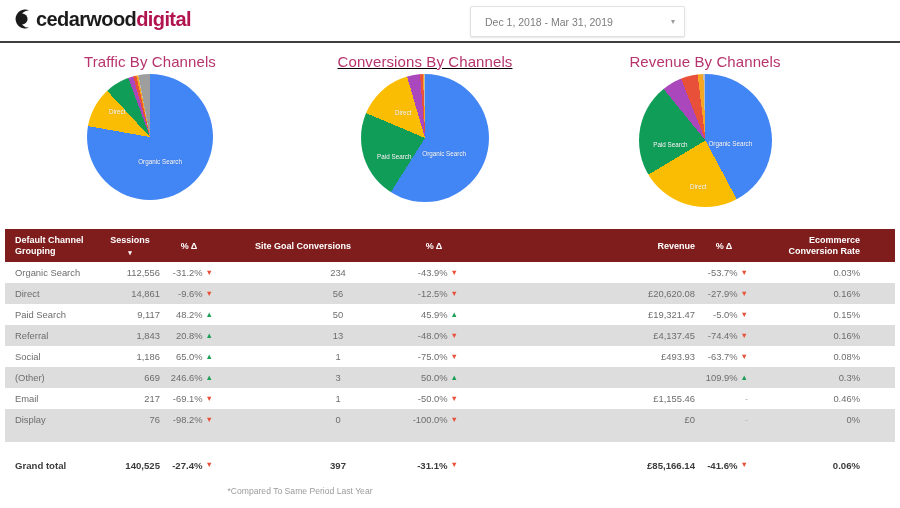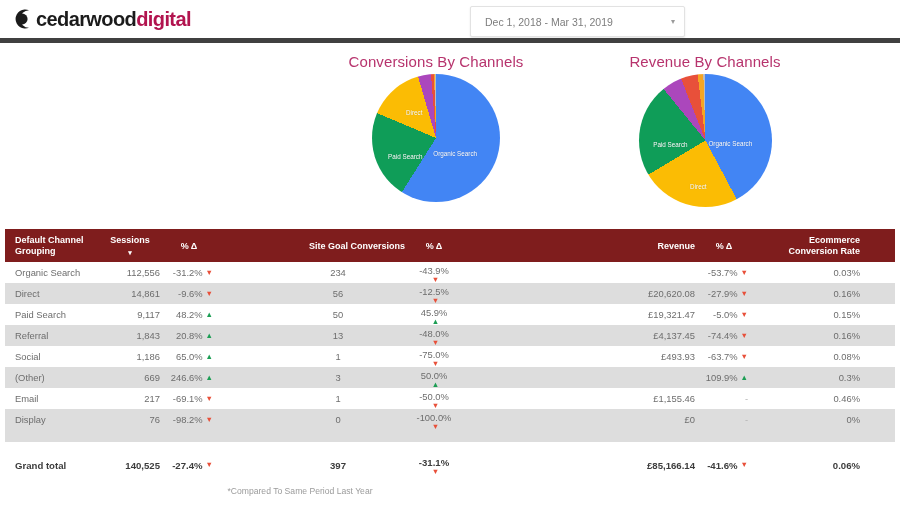--- a/index.html
+++ b/index.html
@@ -12,21 +12,21 @@
   #page {
     position: relative;
     width: 900px; height: 508px;
     background: #fff;
   }
   
   .topbar {
     position: absolute; left: 0; top: 0;
     width: 900px; height: 43px;
     background: #fff;
-    border-bottom: 5px solid #404040;
+    border-bottom: 2px solid #404040;
   }
   .logo {
     position: absolute; left: 8px; top: 6px;
     display: flex; align-items: center; gap: 2px;
   }
   .logo-mark { width: 26px; height: 26px; display: block; }
   .logo-text {
     font-size: 20px; font-weight: bold; letter-spacing: -0.6px;
     line-height: 26px;
   }
@@ -48,21 +48,21 @@
   }
   .daterange .dr-caret {
     width: 22px; text-align: center; color: #9a9a9a; font-size: 8px;
     line-height: 1;
   }
 
   
   .charts { position: absolute; left: 0; top: 43px; width: 900px; height: 186px; }
   .chart-block { position: absolute; top: 0; width: 300px; height: 186px; }
   .c1 { left: 0px; }
-  .c2 { left: 286px; }
+  .c2 { left: 275px; text-decoration: underline; }
   .c3 { left: 555px; }
   .chart-title {
     text-align: center; font-size: 15px; color: #b7336d;
     padding-top: 10px; letter-spacing: .1px;
   }
   .pie-wrap { position: relative; margin: 4px auto 0; }
   .pie { border-radius: 50%; display: block; }
   .slice-label {
     position: absolute; color: #ffffff; font-size: 6.3px;
     white-space: nowrap; transform: translate(-50%, -50%);
@@ -82,21 +82,21 @@
   .spacer-row { height: 12px; background: #dddddd; }
   .cell { position: absolute; top: 0; height: 100%; display: flex; align-items: center; }
   .th { position: absolute; color: #fff; font-size: 9px; font-weight: bold; line-height: 11px; }
   .th.two-line { top: 6px; }
   .th.one-line { top: 12px; }
 
   .col-channel   { left: 10px;  width: 100px; justify-content: flex-start; }
   .col-sessions  { left: 95px;  width: 60px;  justify-content: flex-end; }
   .col-sesspct   { left: 160px; width: 48px;  justify-content: flex-end; }
   .col-conv      { left = 0; left: 258px; width: 150px; justify-content: center; }
-  .col-convpct   { left: 405px; width: 48px;  justify-content: flex-end; flex-direction: column; }
+  .col-convpct   { left: 405px; width: 48px;  justify-content: flex-end; }
   .col-rev       { left: 545px; width: 145px; justify-content: flex-end; }
   .col-revpct    { left: 695px; width: 48px;  justify-content: flex-end; }
   .col-ecr       { left = 0; left: 760px; width: 95px;  justify-content: flex-end; }
 
   .arrow { font-size: 7.5px; margin-left: 3px; line-height: 1; }
   .arrow.down { color: #e8503a; }
   .arrow.up   { color: #1c9e54; }
   .dash { color: #b3b3b3; }
 
   .sort-caret { font-size: 7px; display: block; text-align: center; margin-top: 1px; }
@@ -128,20 +128,36 @@
     </div>
 
     <div class="daterange">
       <span class="dr-text" title="Select date range">Dec 1, 2018 - Mar 31, 2019</span>
       <span class="dr-caret">▾</span>
     </div>
   </div>
 
   <div class="charts">
 
+    <div class="chart-block c1">
+      <div class="chart-title">Traffic By Channels</div>
+      <div class="pie-wrap" style="width:126px;height:126px;">
+        <div class="pie" style="width:126px;height:126px;background:conic-gradient(from 0deg,
+               #4285f4 0deg 280.0deg,
+               #fbbc04 280.0deg 317.1deg,
+               #0f9d58 317.1deg 339.8deg,
+               #ab47bc 339.8deg 344.4deg,
+               #e8503a 344.4deg 347.4deg,
+               #f5a623 347.4deg 349.1deg,
+               #bdbdbd 349.1deg 349.6deg,
+               #9e9e9e 349.6deg 360deg);"></div>
+        <span class="slice-label" style="left:58%;top:69%;">Organic Search</span>
+        <span class="slice-label" style="left:24%;top:29%;">Direct</span>
+      </div>
+    </div>
 
     <div class="chart-block c2">
       <div class="chart-title">Conversions By Channels</div>
       <div class="pie-wrap" style="width:128px;height:128px;">
         <div class="pie" style="width:128px;height:128px;background:conic-gradient(from 0deg,
                #4285f4 0deg 212.2deg,
                #0f9d58 212.2deg 292.9deg,
                #fbbc04 292.9deg 343.7deg,
                #ab47bc 343.7deg 355.5deg,
                #e8503a 355.5deg 358.2deg,
@@ -178,21 +194,21 @@
     <div class="thead">
       <div class="th two-line col-channel" style="display:block;width:85px;">Default Channel Grouping</div>
 
       <div class="th two-line" style="left:95px;width:60px;text-align:center;">
         <span>Sessions</span>
         <span class="sort-caret">▾</span>
       </div>
 
       <div class="th one-line" style="left:160px;width:48px;text-align:center;">% Δ</div>
 
-      <div class="th one-line" style="left:250px;width:150px;text-align:right;">Site Goal Conversions</div>
+      <div class="th one-line" style="left:250px;width:150px;text-align:left;">Site Goal Conversions</div>
 
       <div class="th one-line" style="left:405px;width:48px;text-align:center;">% Δ</div>
 
       <div class="th one-line" style="left:545px;width:145px;text-align:right;">Revenue</div>
 
       <div class="th one-line" style="left:695px;width:48px;text-align:center;">% Δ</div>
 
       <div class="th two-line" style="left:752px;width:103px;text-align:right;">Ecommerce Conversion Rate</div>
     </div>
 

